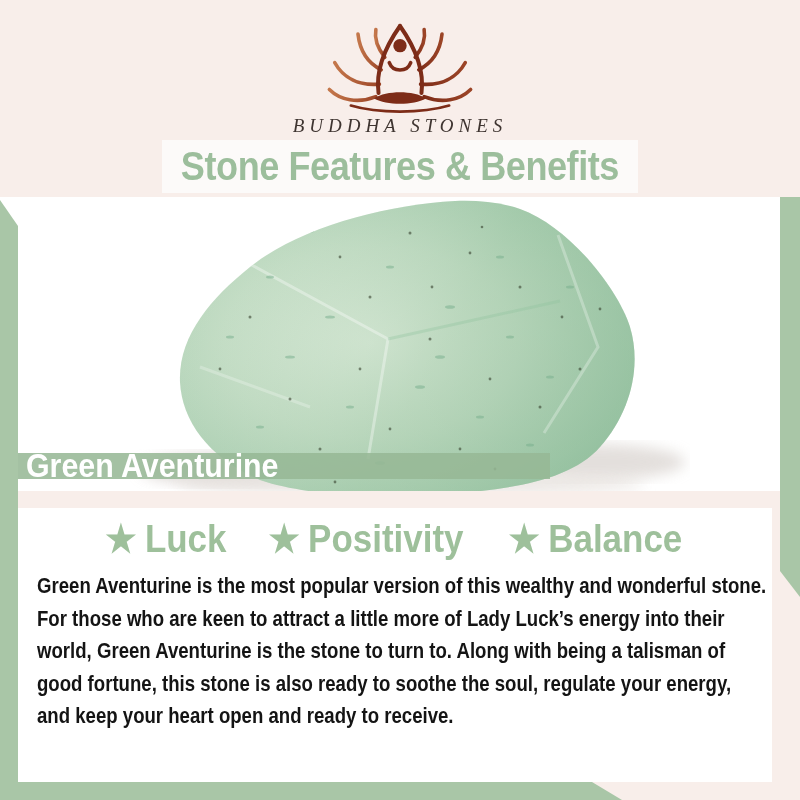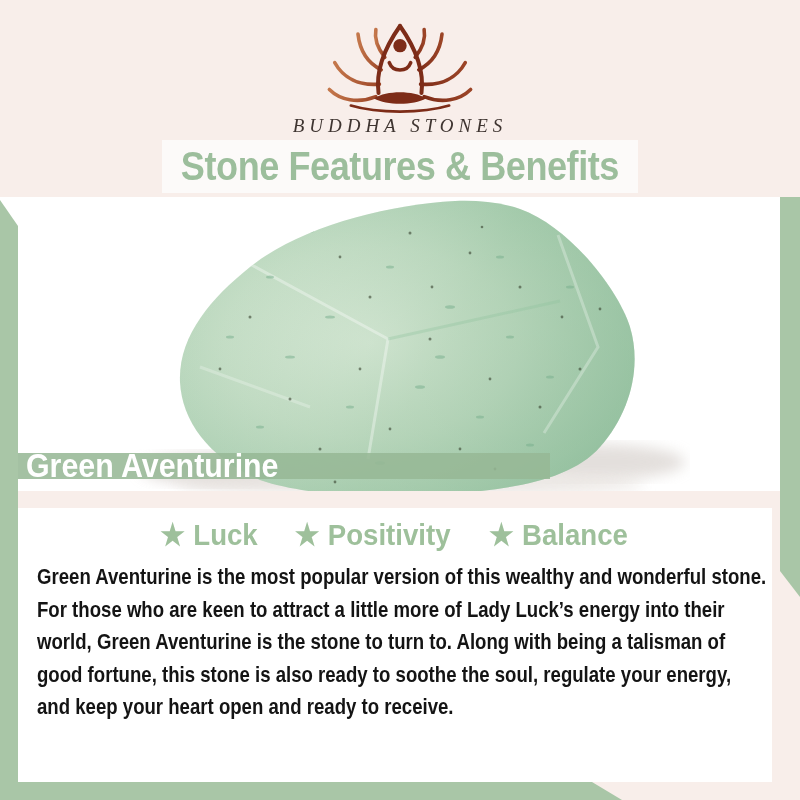--- a/index.html
+++ b/index.html
@@ -50,21 +50,21 @@
     position:absolute;left:0;top:782px;width:622px;height:18px;background:#a9c6a7;z-index:6;
     clip-path:polygon(0 0,calc(100% - 30px) 0,100% 100%,0 100%);
   }
   
   .text-panel{
     position:absolute;left:18px;top:508px;width:754px;height:274px;background:#ffffff;
     box-sizing:border-box;padding:9px 0 0 19px;z-index:4;
   }
   .benefits-line{
     text-align:center;width:716px;
-    font-size:30px;font-weight:700;color:#9ec09b;white-space:nowrap;
+    font-size:38px;font-weight:700;color:#9ec09b;white-space:nowrap;
   }
   .benefit-group{display:inline-block;transform:scaleX(0.92);margin:0 9px;}
   .benefit-star{margin-right:9px;}
   .description{
     margin:9px 0 0 0;width:846px;transform:scaleX(0.865);transform-origin:0 0;
     font-size:21.5px;line-height:32.5px;font-weight:700;color:#141414;letter-spacing:0;
   }
 </style>
 </head>
 <body>

